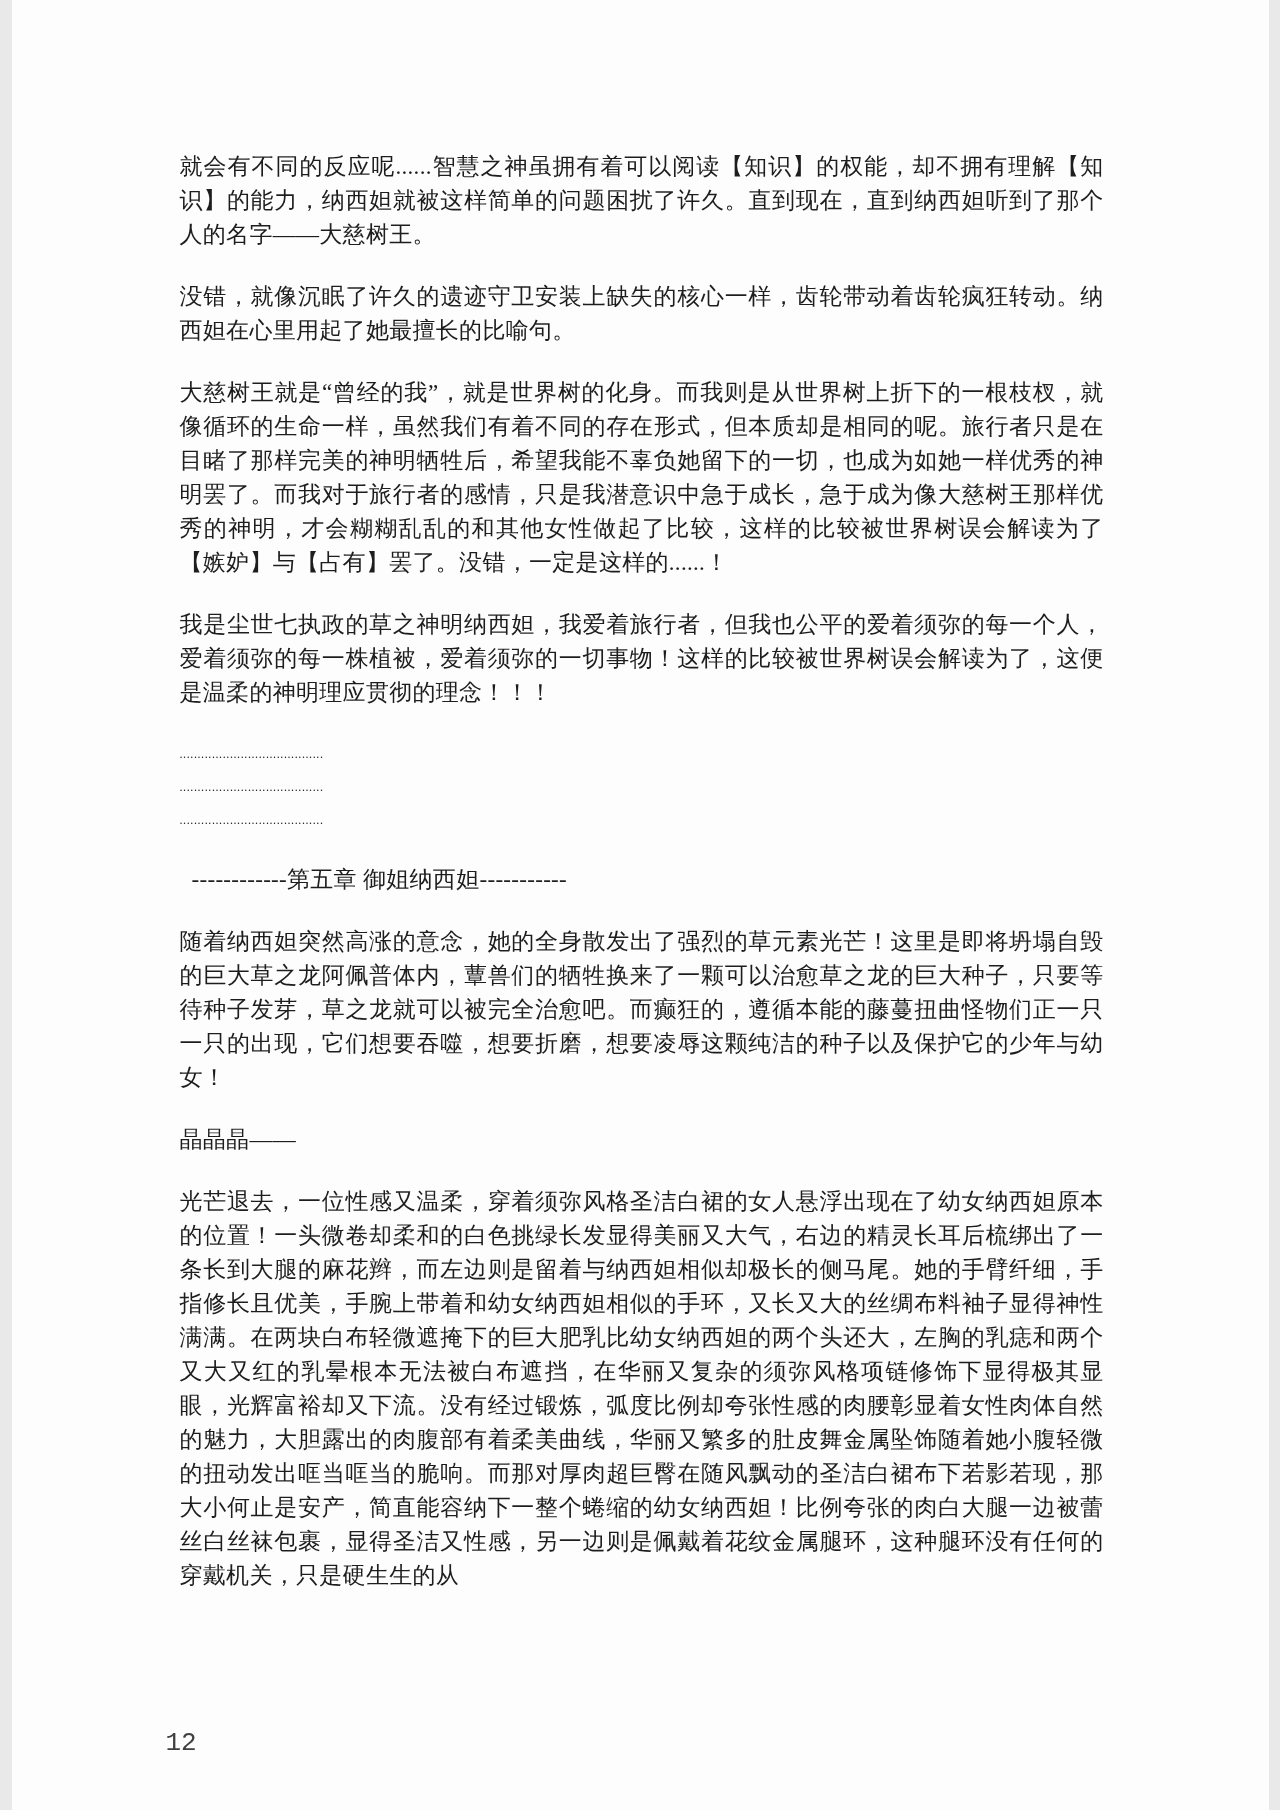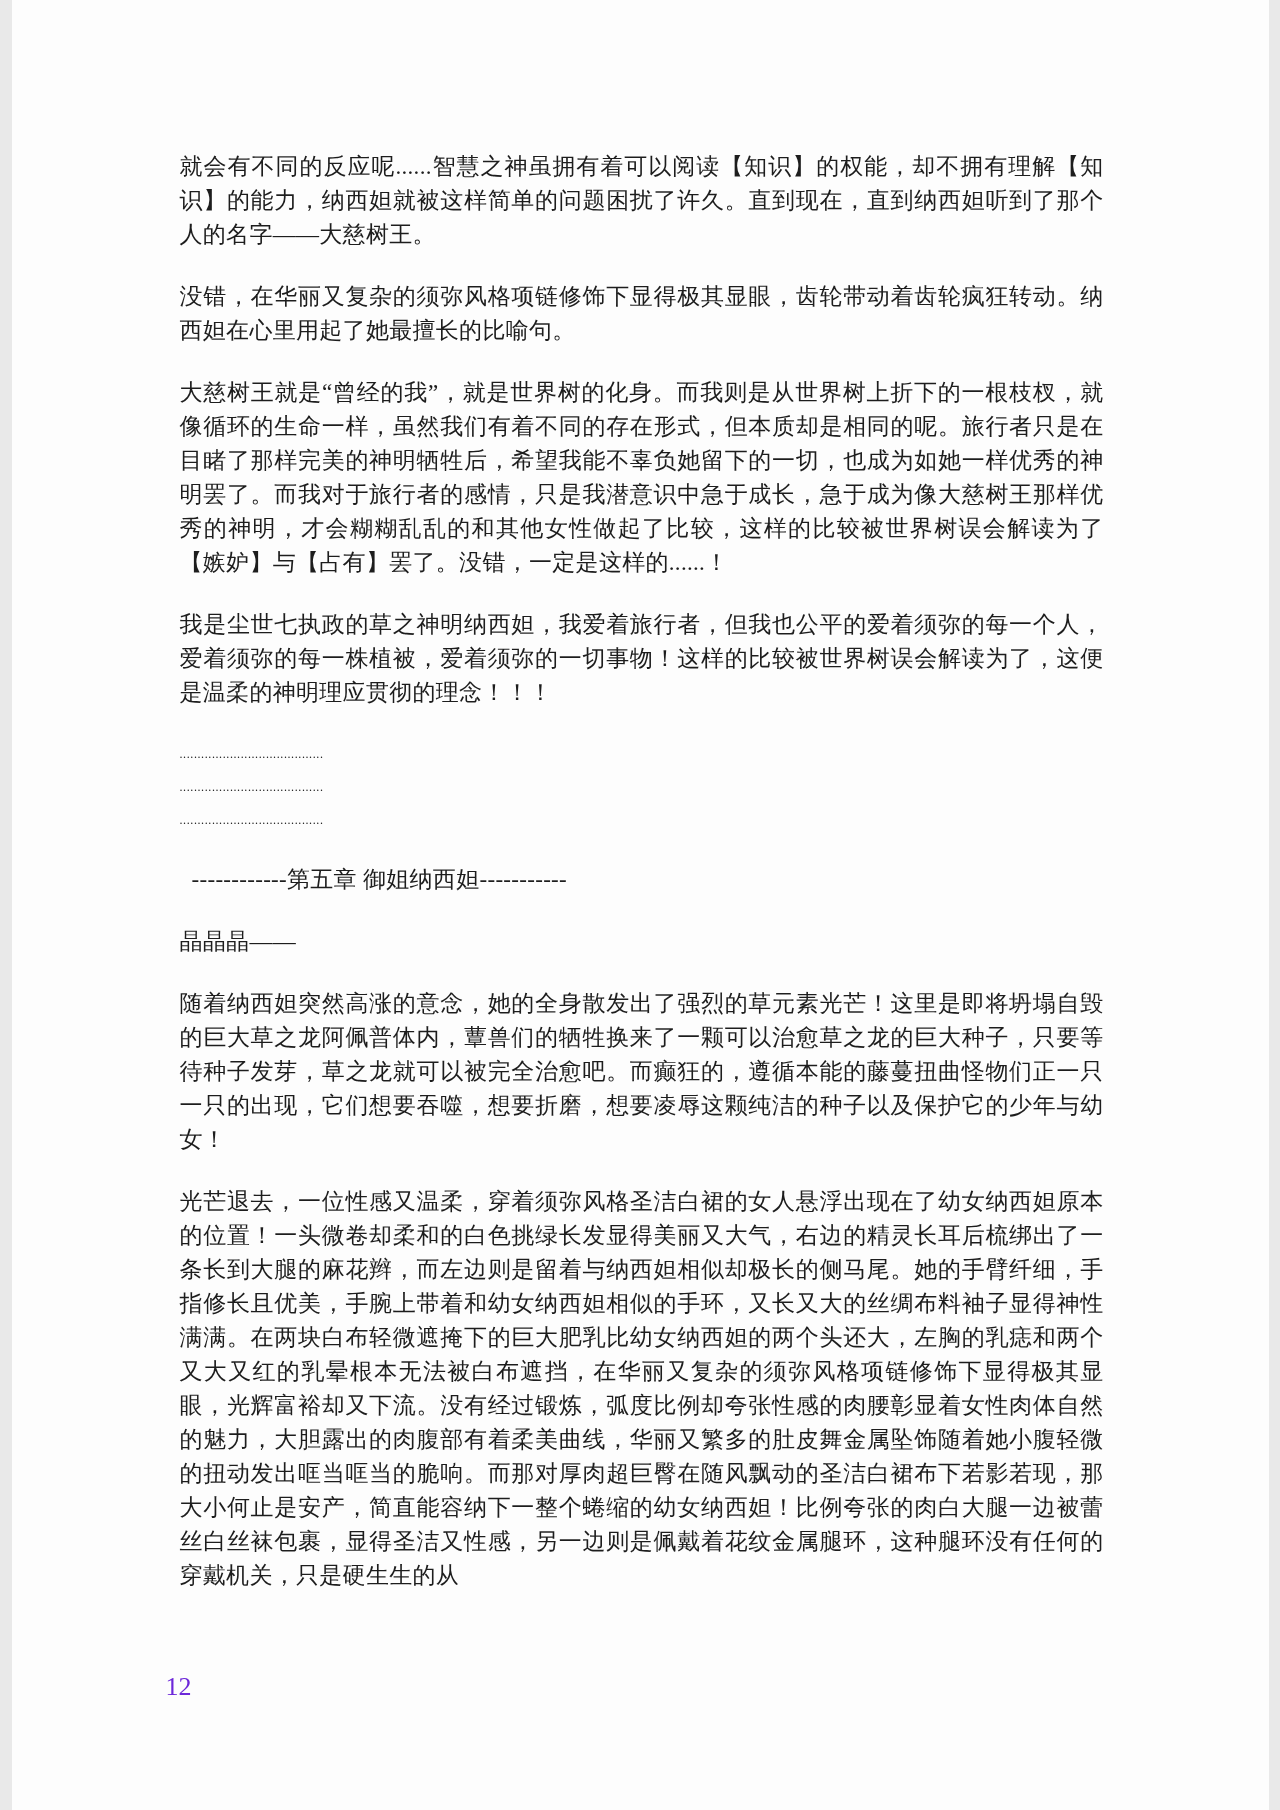--- a/index.html
+++ b/index.html
@@ -44,51 +44,51 @@
   .chapter-heading {
     margin: 2px 0 28px 12px;
     font-size: 23px;
     line-height: 34px;
     letter-spacing: 0.3px;
     white-space: nowrap;
   }
   .page-number {
     position: absolute;
     left: 154px;
-    top: 1672px;
-    font-family: Liberation Serif, serif;
+    top: 1728px;
+    font-family: Liberation Mono, monospace;
     font-size: 26px;
-    color: #6d28d9;
+    color: #404040;
   }
 </style>
 </head>
 <body>
 
 <div class="page">
   <div class="doc-body">
 
     <p class="para">就会有不同的反应呢......智慧之神虽拥有着可以阅读【知识】的权能，却不拥有理解【知识】的能力，纳西妲就被这样简单的问题困扰了许久。直到现在，直到纳西妲听到了那个人的名字——大慈树王。</p>
 
-    <p class="para">没错，在华丽又复杂的须弥风格项链修饰下显得极其显眼，齿轮带动着齿轮疯狂转动。纳西妲在心里用起了她最擅长的比喻句。</p>
+    <p class="para">没错，就像沉眠了许久的遗迹守卫安装上缺失的核心一样，齿轮带动着齿轮疯狂转动。纳西妲在心里用起了她最擅长的比喻句。</p>
 
     <p class="para">大慈树王就是“曾经的我”，就是世界树的化身。而我则是从世界树上折下的一根枝杈，就像循环的生命一样，虽然我们有着不同的存在形式，但本质却是相同的呢。旅行者只是在目睹了那样完美的神明牺牲后，希望我能不辜负她留下的一切，也成为如她一样优秀的神明罢了。而我对于旅行者的感情，只是我潜意识中急于成长，急于成为像大慈树王那样优秀的神明，才会糊糊乱乱的和其他女性做起了比较，这样的比较被世界树误会解读为了【嫉妒】与【占有】罢了。没错，一定是这样的......！</p>
 
     <p class="para">我是尘世七执政的草之神明纳西妲，我爱着旅行者，但我也公平的爱着须弥的每一个人，爱着须弥的每一株植被，爱着须弥的一切事物！这样的比较被世界树误会解读为了，这便是温柔的神明理应贯彻的理念！！！</p>
 
     <div class="dots-group">
       <div class="dots-line">........................................</div>
       <div class="dots-line">........................................</div>
       <div class="dots-line">........................................</div>
     </div>
 
     <p class="chapter-heading">------------第五章 御姐纳西妲-----------</p>
 
+    <p class="para">随着纳西妲突然高涨的意念，她的全身散发出了强烈的草元素光芒！这里是即将坍塌自毁的巨大草之龙阿佩普体内，蕈兽们的牺牲换来了一颗可以治愈草之龙的巨大种子，只要等待种子发芽，草之龙就可以被完全治愈吧。而癫狂的，遵循本能的藤蔓扭曲怪物们正一只一只的出现，它们想要吞噬，想要折磨，想要凌辱这颗纯洁的种子以及保护它的少年与幼女！</p>
+
     <p class="para">晶晶晶——</p>
-
-    <p class="para">随着纳西妲突然高涨的意念，她的全身散发出了强烈的草元素光芒！这里是即将坍塌自毁的巨大草之龙阿佩普体内，蕈兽们的牺牲换来了一颗可以治愈草之龙的巨大种子，只要等待种子发芽，草之龙就可以被完全治愈吧。而癫狂的，遵循本能的藤蔓扭曲怪物们正一只一只的出现，它们想要吞噬，想要折磨，想要凌辱这颗纯洁的种子以及保护它的少年与幼女！</p>
 
 
     <p class="para">光芒退去，一位性感又温柔，穿着须弥风格圣洁白裙的女人悬浮出现在了幼女纳西妲原本的位置！一头微卷却柔和的白色挑绿长发显得美丽又大气，右边的精灵长耳后梳绑出了一条长到大腿的麻花辫，而左边则是留着与纳西妲相似却极长的侧马尾。她的手臂纤细，手指修长且优美，手腕上带着和幼女纳西妲相似的手环，又长又大的丝绸布料袖子显得神性满满。在两块白布轻微遮掩下的巨大肥乳比幼女纳西妲的两个头还大，左胸的乳痣和两个又大又红的乳晕根本无法被白布遮挡，在华丽又复杂的须弥风格项链修饰下显得极其显眼，光辉富裕却又下流。没有经过锻炼，弧度比例却夸张性感的肉腰彰显着女性肉体自然的魅力，大胆露出的肉腹部有着柔美曲线，华丽又繁多的肚皮舞金属坠饰随着她小腹轻微的扭动发出哐当哐当的脆响。而那对厚肉超巨臀在随风飘动的圣洁白裙布下若影若现，那大小何止是安产，简直能容纳下一整个蜷缩的幼女纳西妲！比例夸张的肉白大腿一边被蕾丝白丝袜包裹，显得圣洁又性感，另一边则是佩戴着花纹金属腿环，这种腿环没有任何的穿戴机关，只是硬生生的从</p>
 
   </div>
 
   <div class="page-number">12</div>
 </div>
 
 </body></html>

